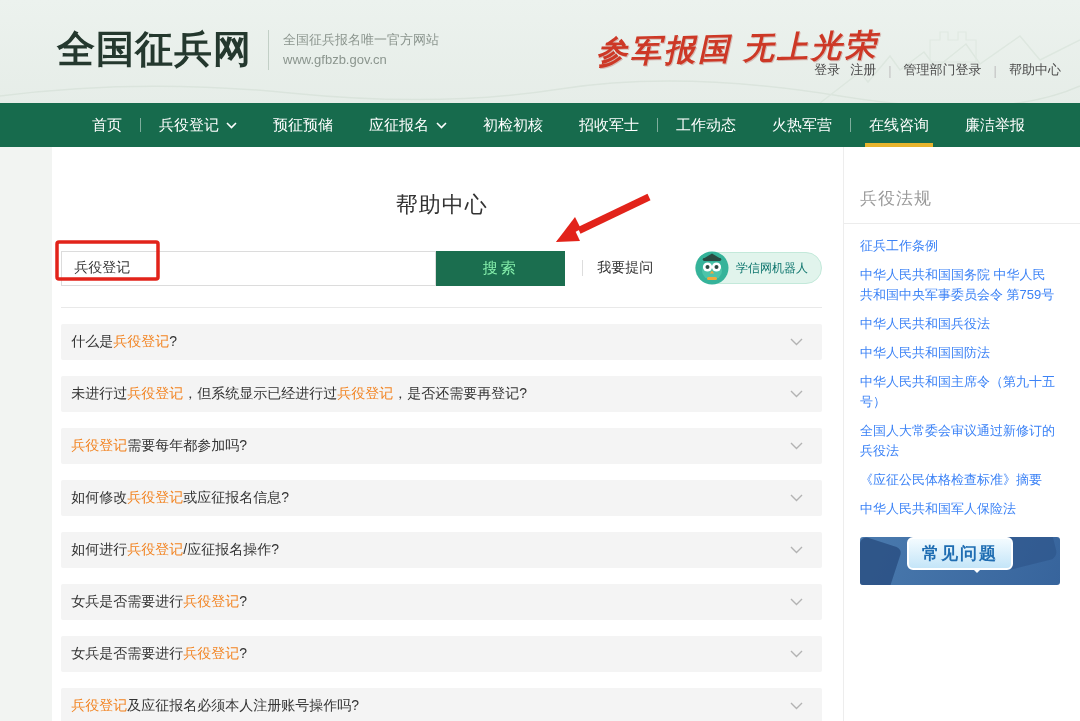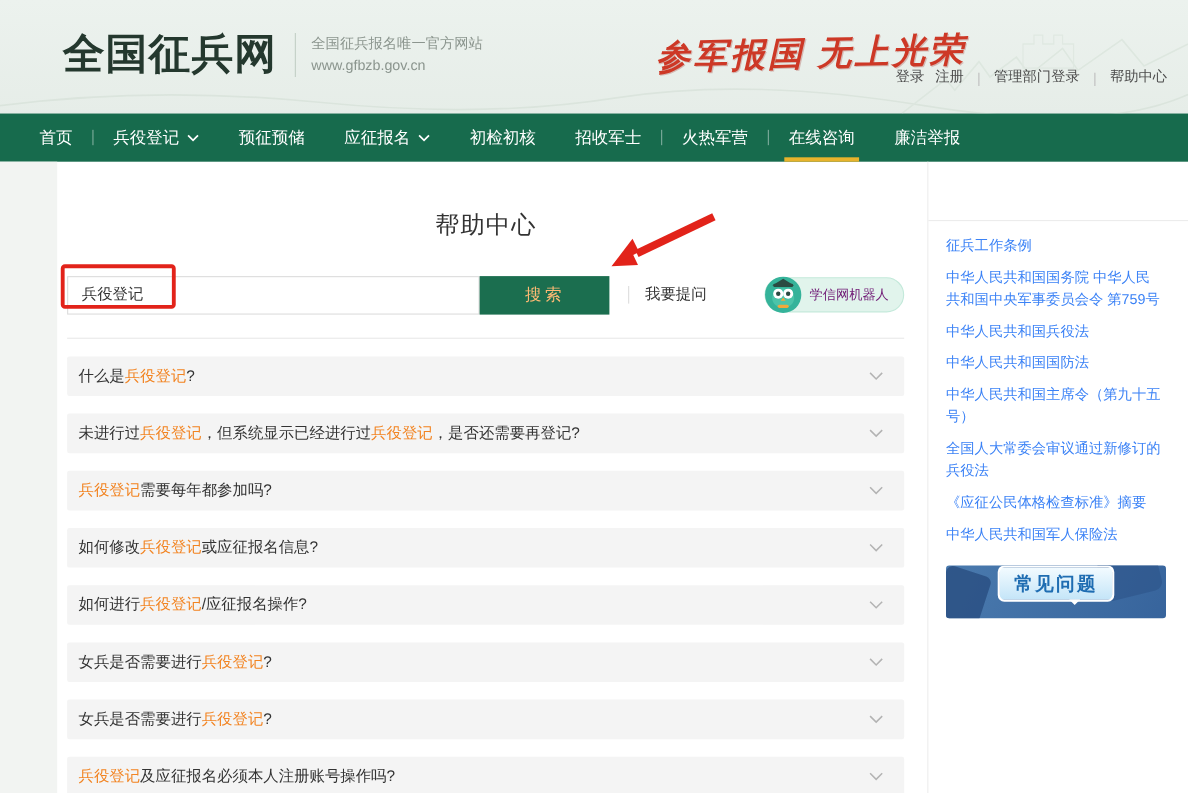--- a/index.html
+++ b/index.html
@@ -21,46 +21,46 @@
             font-family:"Liberation Serif","DejaVu Serif",serif; font-style:italic; font-weight:bold;
             font-size:31px; color:#cd3826; letter-spacing:3px; transform:rotate(-1.5deg);
             text-shadow:1px 1px 0 rgba(150,25,15,.25); white-space:nowrap; }
   .top-links { position:absolute; right:14px; top:61px; z-index:2; display:flex; align-items:center;
                font-size:13px; color:#4c4c4c; }
   .top-links a { color:#4c4c4c; margin:0 5px; cursor:pointer; text-decoration:none; }
   .top-links .sep { color:#c2c2c2; margin:0 7px; }
 
   
   nav { height:44px; background:var(--nav-green,#176b4d); }
-  .nav-inner { display:flex; align-items:stretch; height:100%; padding-left:36px; }
+  .nav-inner { display:flex; align-items:stretch; height:100%; padding-left:92px; }
   .nav-item { position:relative; display:flex; align-items:center; gap:7px; padding:0 18px;
               color:#fff; font-size:15px; cursor:pointer; white-space:nowrap; }
   .nav-item:first-child { padding-left:0; }
   .nav-item.active::after { content:""; position:absolute; left:14px; right:14px; bottom:0; height:4px;
               background:var(--accent-yellow,#e7b32c); }
   .nav-item.active:first-child::after { left:-3px; }
   .nav-divider { width:1px; height:14px; background:rgba(255,255,255,.45); align-self:center; }
 
   
   .content { display:flex; height:574px; }
   .gutter { width:53px; background:#f2f4f2; }
   main { width:800px; padding:43px 21px 0 9px; }
   .page-title { text-align:center; font-size:22px; font-weight:500; color:#333; letter-spacing:1px; }
 
   .search-row { margin-top:30px; display:flex; align-items:center; height:36px; }
   .search-input { width:375px; height:35px; border:1px solid #dcdcdc; padding:0 12px;
                   font-size:14px; color:#333; outline:none; font-family:inherit; }
-  .search-btn { width:118px; height:35px; border:none; background:var(--btn-green,#1b6e4f);
-                color:#fdba74; font-size:15px; letter-spacing:3px; cursor:pointer; font-family:inherit; }
+  .search-btn { width:129px; height:35px; border:none; background:var(--btn-green,#1b6e4f);
+                color:#86efac; font-size:15px; letter-spacing:3px; cursor:pointer; font-family:inherit; }
   .vsep { width:1px; height:16px; background:#ddd; margin:0 14px 0 17px; }
   .ask-link { font-size:14px; color:#333; cursor:pointer; text-decoration:none; }
   .robot-chip { margin-left:auto; height:32px; border-radius:17px; background:#e1f4ec;
                 border:1px solid #c3e9da; display:flex; align-items:center; padding-right:13px; cursor:pointer; }
   .robot-avatar { width:34px; height:34px; margin:-2px 7px -2px -1px; }
-  .robot-label { font-size:12px; color:#701a75; }
+  .robot-label { font-size:12px; color:#0f766e; }
 
   .search-divider { margin-top:21px; height:1px; background:#e9e9e9; }
 
   .faq-list { margin-top:16px; }
   .faq-item { height:36px; background:#f4f4f4; border-radius:2px; margin-bottom:16px;
               display:flex; align-items:center; padding:0 19px 0 10px; font-size:14px; color:#333; cursor:pointer; }
   .faq-item .hl { color:var(--hl-orange,#f28422); }
   .faq-item .chev { margin-left:auto; display:flex; }
 
   
@@ -134,20 +134,23 @@
           <polyline points="1,1 5.5,5.5 10,1" fill="none" stroke="#fff" stroke-width="1.6"></polyline>
         </svg>
       </a>
       <a class="nav-item">
         <span>初检初核</span>
       </a>
       <a class="nav-item">
         <span>招收军士</span>
       </a>
       <div class="nav-divider"></div>
+      <a class="nav-item">
+        <span>工作动态</span>
+      </a>
       <a class="nav-item">
         <span>火热军营</span>
       </a>
       <div class="nav-divider"></div>
       <a class="nav-item active">
         <span>在线咨询</span>
       </a>
       <a class="nav-item">
         <span>廉洁举报</span>
       </a>
@@ -246,20 +249,21 @@
           <span class="chev">
             <svg width="13" height="8" viewBox="0 0 13 8">
               <polyline points="1,1 6.5,6.5 12,1" fill="none" stroke="#b3b3b3" stroke-width="1.4"></polyline>
             </svg>
           </span>
         </div>
       </div>
   </main>
 
   <aside>
+    <h2 class="aside-title">兵役法规</h2>
     <div class="aside-divider"></div>
     <ul class="law-list">
         <li>征兵工作条例</li>
         <li>中华人民共和国国务院 中华人民共和国中央军事委员会令 第759号</li>
         <li>中华人民共和国兵役法</li>
         <li>中华人民共和国国防法</li>
         <li>中华人民共和国主席令（第九十五号）</li>
         <li>全国人大常委会审议通过新修订的兵役法</li>
         <li>《应征公民体格检查标准》摘要</li>
         <li>中华人民共和国军人保险法</li>

